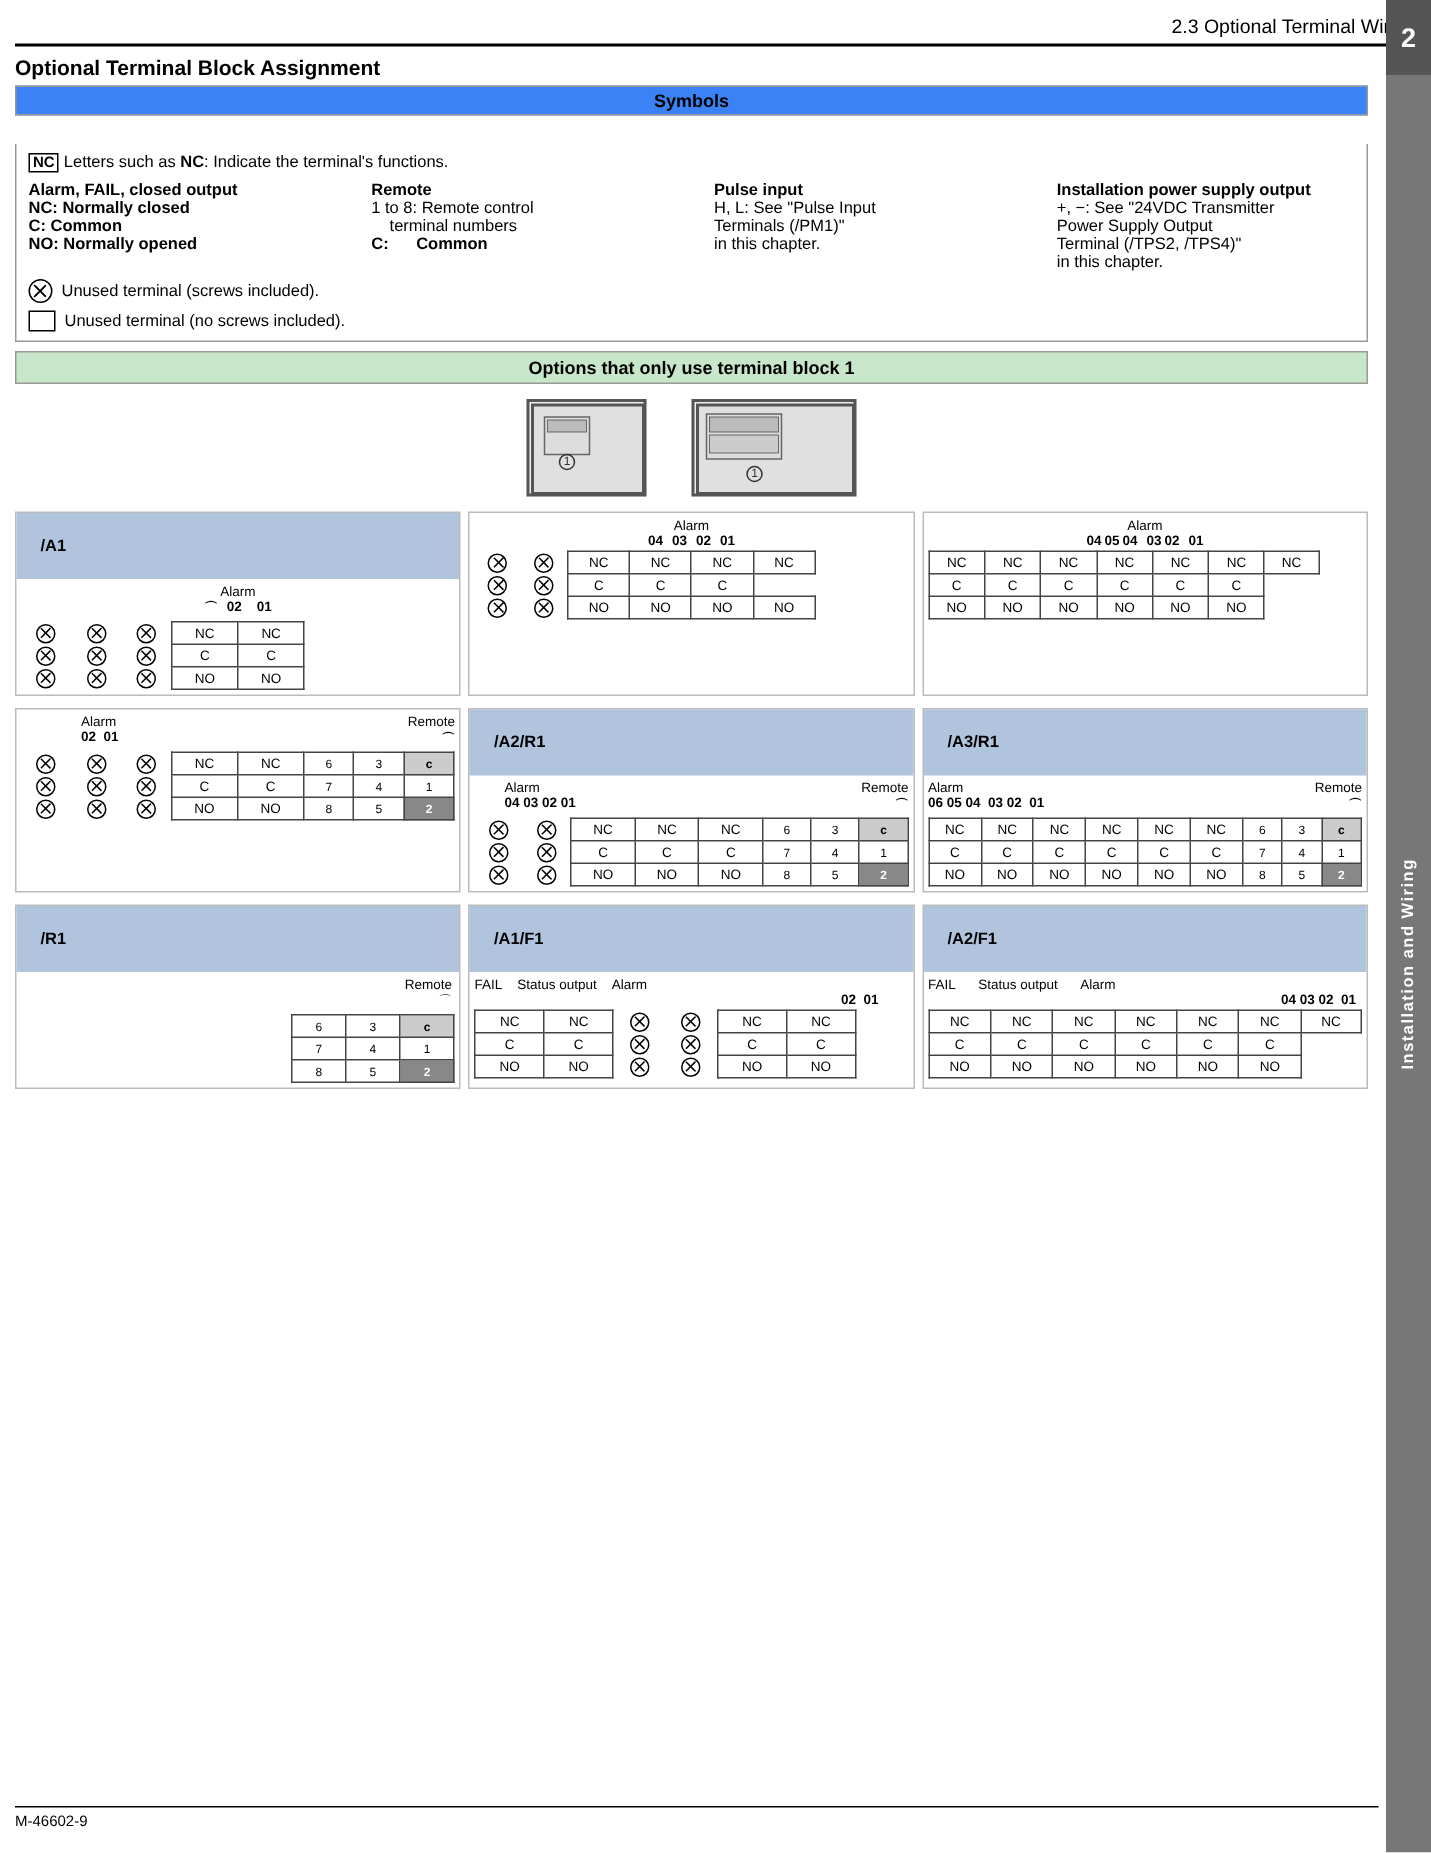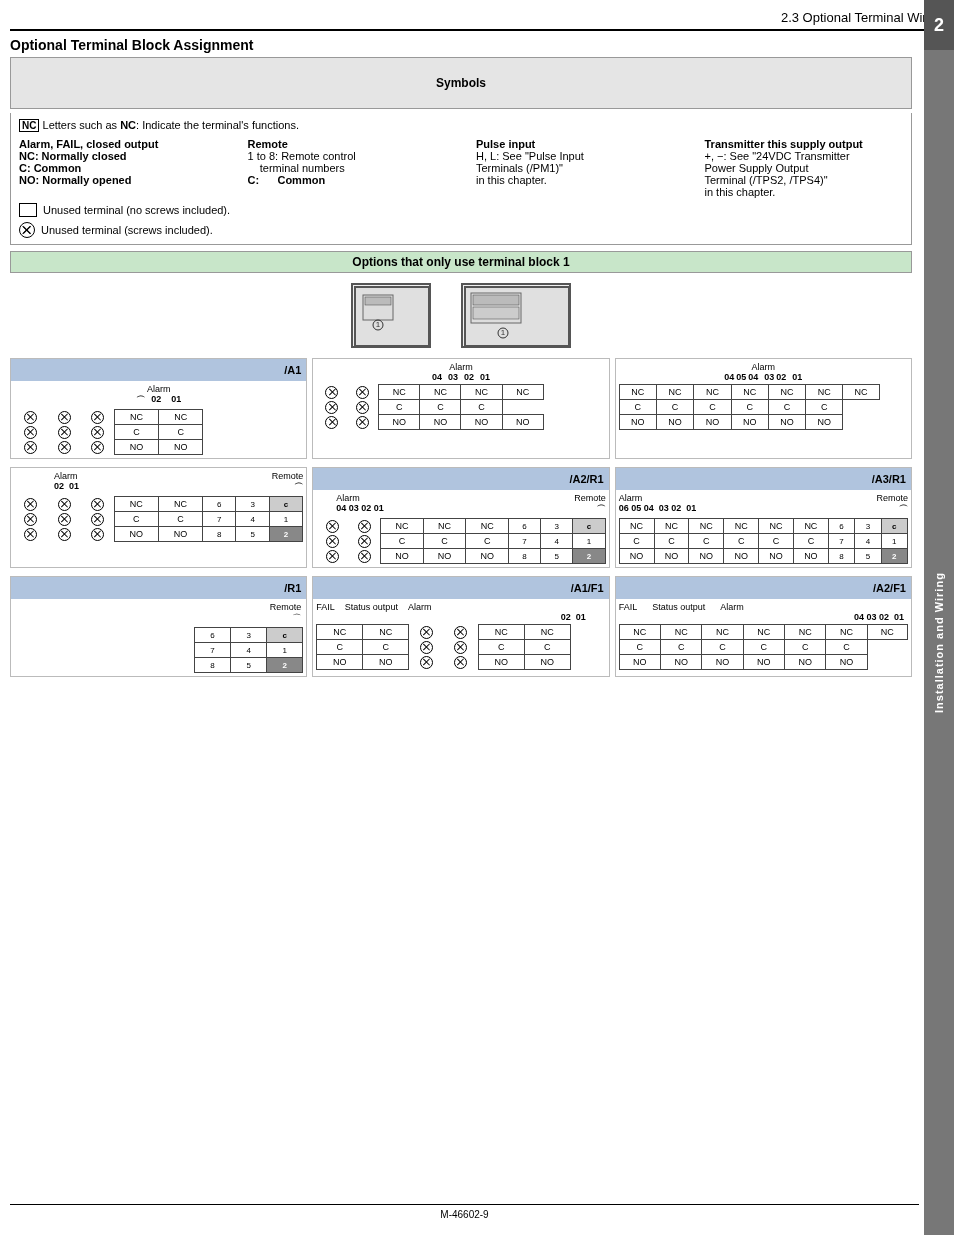--- a/index.html
+++ b/index.html
@@ -34,27 +34,27 @@
       margin-right: 32px;
     }
     
     .page-title {
       font-size: 14px;
       font-weight: bold;
       margin-bottom: 4px;
     }
     
     .symbols-header {
-      background: #e5e5e5;
+      background: #3b82f6;
       text-align: center;
       font-weight: bold;
       font-size: 12px;
       border: 1px solid #999;
-      padding: 18px;
-      margin-bottom: 4px;
+      padding: 2px;
+      margin-bottom: 19px;
     }
     .symbols-body {
       border: 1px solid #999;
       border-top: none;
       padding: 6px 8px;
       margin-bottom: 6px;
     }
     .nc-indicator {
       display: inline-block;
       border: 1px solid #000;
@@ -130,40 +130,40 @@
       background: #000;
       transform: translateY(-50%) rotate(-45deg);
     }
     
     .page-footer {
       position: absolute;
       bottom: 15px;
       left: 10px;
       right: 35px;
       display: flex;
-      justify-content: center;
+      justify-content: flex-start;
       border-top: 1px solid #000;
       padding-top: 4px;
       font-size: 10px;
     }
     
     .sections-row {
       display: flex;
       gap: 5px;
       margin-bottom: 8px;
     }
     .section-block {
       flex: 1;
       border: 1px solid #bbb;
     }
     .section-header {
       background: #b0c4de;
-      text-align: right;
+      text-align: left;
       font-weight: bold;
-      padding: 5px;
+      padding: 16px;
       font-size: 11px;
     }
     .section-body {
       padding: 3px;
       font-size: 9px;
     }
     
     .ct-table {
       width: 100%;
       border-collapse: collapse;
@@ -301,37 +301,37 @@
           <div class="symbol-col">
             <div class="symbol-col-title">Remote</div>
             <div>1 to 8: Remote control<br>&nbsp;&nbsp;&nbsp;&nbsp;terminal numbers</div>
             <div><strong>C:&nbsp;&nbsp;&nbsp;&nbsp;&nbsp;&nbsp;Common</strong></div>
           </div>
           <div class="symbol-col">
             <div class="symbol-col-title">Pulse input</div>
             <div>H, L: See "Pulse Input<br>Terminals (/PM1)"<br>in this chapter.</div>
           </div>
           <div class="symbol-col">
-            <div class="symbol-col-title">Transmitter this supply output</div>
+            <div class="symbol-col-title">Installation power supply output</div>
             <div>+, −: See "24VDC Transmitter<br>Power Supply Output<br>Terminal (/TPS2, /TPS4)"<br>in this chapter.</div>
           </div>
         </div>
 
-        <div class="unused-row">
-          <div class="square-icon"></div>
-          <span>Unused terminal (no screws included).</span>
-        </div>
         <div class="unused-row">
           <div style="display:inline-flex;gap:2px;">
             <div class="screw-sym" style="width:16px;height:16px;border-radius:50%;border:1px solid #000;position:relative;background:#fff;display:inline-block;">
               <div style="position:absolute;top:50%;left:10%;width:80%;height:1px;background:#000;transform:translateY(-50%) rotate(45deg);"></div>
               <div style="position:absolute;top:50%;left:10%;width:80%;height:1px;background:#000;transform:translateY(-50%) rotate(-45deg);"></div>
             </div>
           </div>
           <span>Unused terminal (screws included).</span>
+        </div>
+        <div class="unused-row">
+          <div class="square-icon"></div>
+          <span>Unused terminal (no screws included).</span>
         </div>
       </div>
     </div>
 
     <div class="options-header">Options that only use terminal block 1</div>
 
     <div class="diagrams-top">
       <div class="device-box">
         <svg width="78" height="63" viewBox="0 0 78 63">
           <rect x="2" y="2" width="74" height="59" fill="#e0e0e0" stroke="#555" stroke-width="2"></rect>

